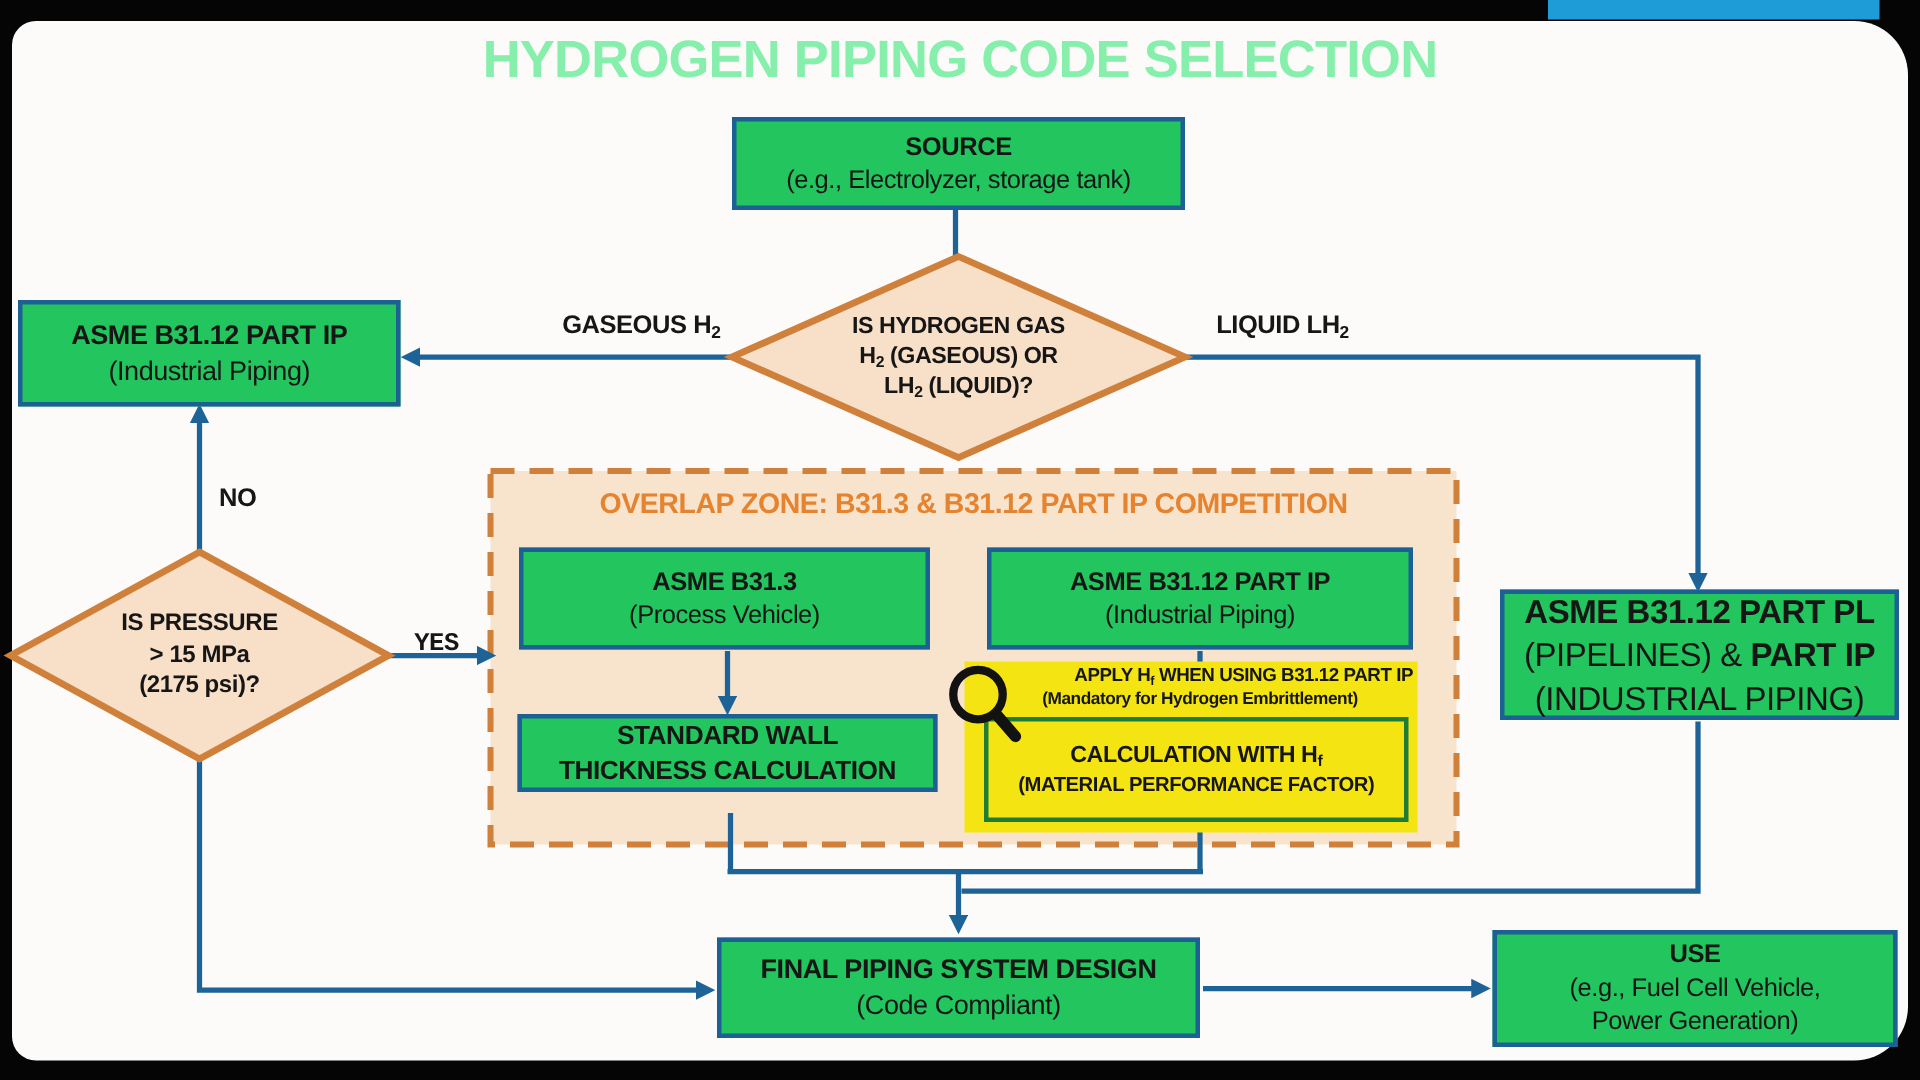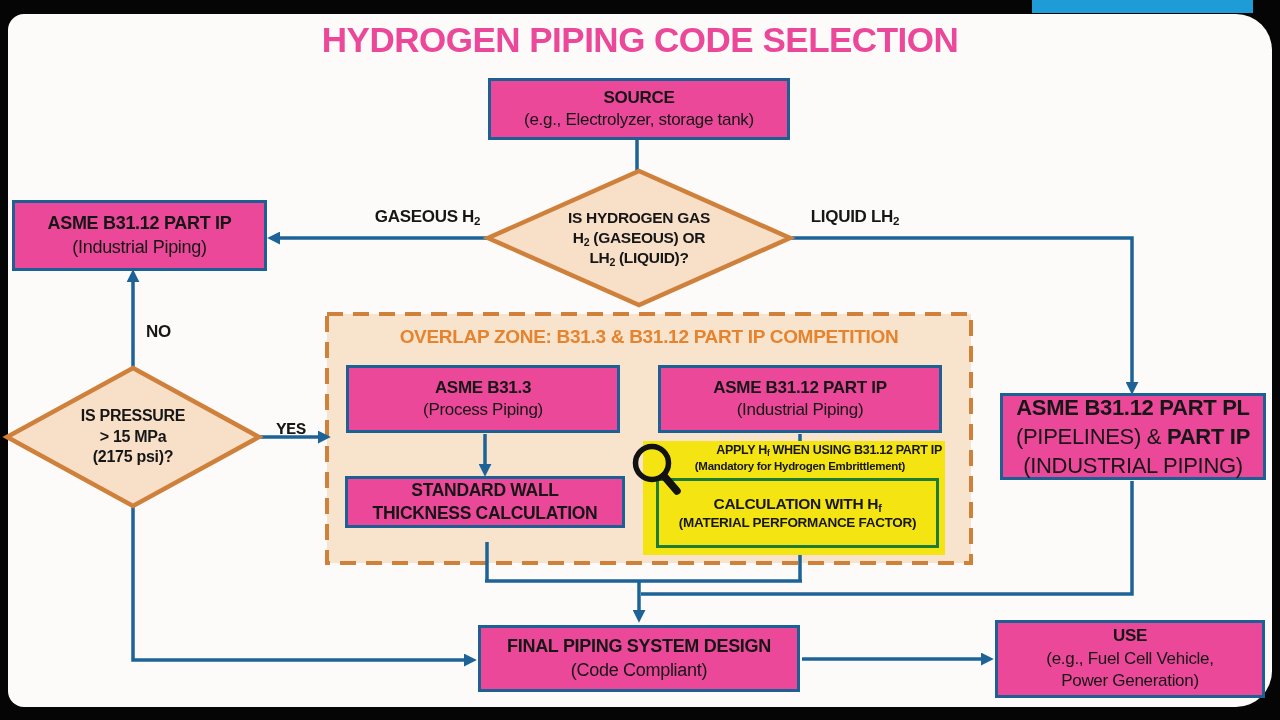--- a/index.html
+++ b/index.html
@@ -2,23 +2,23 @@
 <html><head>
 <meta charset="utf-8">
 <style>
   html,body{margin:0;padding:0;background:#050505;}
   #stage{position:relative;width:1280px;height:720px;background:#050505;overflow:hidden;
          font-family:"Liberation Sans",sans-serif;color:#161616;}
   #slide{position:absolute;left:8px;top:14px;width:1264px;height:693px;background:#fcfbf9;
          border-radius:16px 36px 36px 16px;}
   #topbar{position:absolute;left:1032px;top:0;width:221px;height:13px;background:#1e9cd7;}
   #title{position:absolute;left:0;top:20px;width:1280px;text-align:center;
-         font-size:35px;font-weight:800;letter-spacing:-0.5px;color:#ec4899;z-index:3;}
+         font-size:35px;font-weight:800;letter-spacing:-0.5px;color:#86efac;z-index:3;}
   svg.layer{position:absolute;left:0;top:0;z-index:2;}
-  .box{position:absolute;background:#ec4899;border:3.5px solid #1c6094;box-sizing:border-box;
+  .box{position:absolute;background:#22c55e;border:3.5px solid #1c6094;box-sizing:border-box;
        display:flex;flex-direction:column;align-items:center;justify-content:center;
        text-align:center;line-height:1.32;z-index:3;letter-spacing:-0.3px;}
   .dtext{position:absolute;display:flex;flex-direction:column;align-items:center;justify-content:center;
        text-align:center;z-index:3;font-weight:700;letter-spacing:-0.3px;line-height:1.28;}
   .b{font-weight:700;} .r{font-weight:400;}
   sub{font-size:68%;vertical-align:-0.28em;line-height:0;}
   .elabel{position:absolute;z-index:3;font-weight:700;font-size:17px;letter-spacing:-0.3px;text-align:center;}
   
   .n-source{left:488px;top:78px;width:302px;height:62px;font-size:17px;}
   .n-ip{left:12px;top:200px;width:255px;height:71px;font-size:18px;}
@@ -92,21 +92,21 @@
   </div>
 
   <div class="box n-pl">
     <span class="b">ASME B31.12 PART PL</span>
     <span><span class="r">(PIPELINES) &amp; </span><span class="b">PART IP</span></span>
     <span class="r">(INDUSTRIAL PIPING)</span>
   </div>
 
   <div class="box n-b313">
     <span class="b">ASME B31.3</span>
-    <span class="r">(Process Piping)</span>
+    <span class="r">(Process Vehicle)</span>
   </div>
 
   <div class="box n-b3112">
     <span class="b">ASME B31.12 PART IP</span>
     <span class="r">(Industrial Piping)</span>
   </div>
 
   <div class="box n-std">
     <span class="b">STANDARD WALL</span>
     <span class="b">THICKNESS CALCULATION</span>

